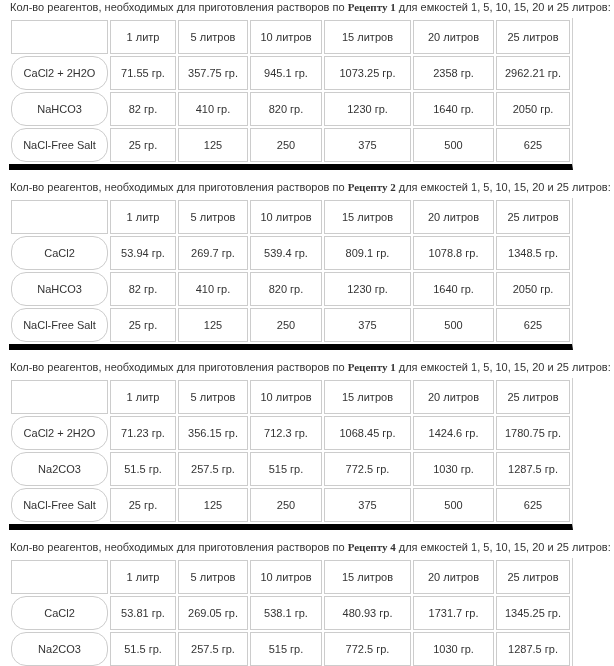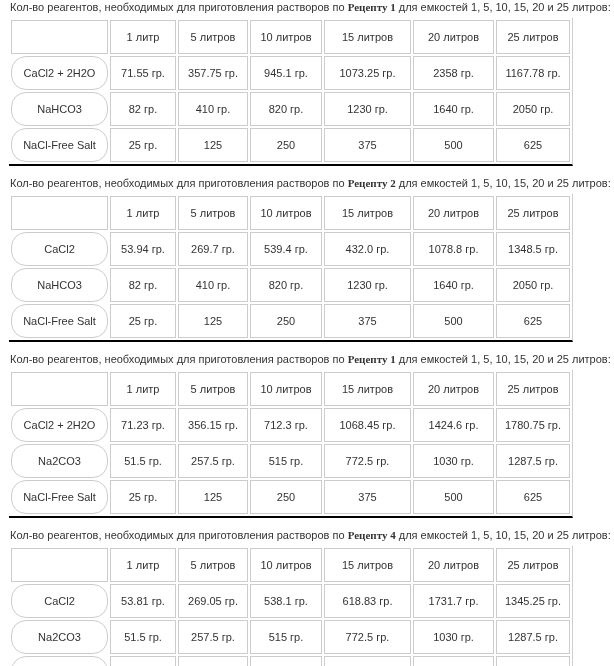--- a/index.html
+++ b/index.html
@@ -38,21 +38,21 @@
     font-weight: bold;
     font-family: Liberation Serif, serif;
   }
   table.reagents {
     border-collapse: separate;
     border-spacing: 2px;
     margin: 0 0 0 9px;
     width: 555px;
     table-layout: fixed;
     border-right: 1px solid #cfcfcf;
-    border-bottom: 2px solid #000000;
+    border-bottom: 6px solid #000000;
   }
   table.reagents td {
     border: 1px solid #cccccc;
     background: #ffffff;
     height: 30px;
     font-size: 11px;
     line-height: 13px;
     text-align: center;
     vertical-align: middle;
     color: #333333;
@@ -103,21 +103,21 @@
               <td>20 литров</td>
               <td>25 литров</td>
             </tr>
             <tr>
               <td class="rowhead">CaCl2 + 2H2O</td>
               <td>71.55 гр.</td>
               <td>357.75 гр.</td>
               <td>945.1 гр.</td>
               <td>1073.25 гр.</td>
               <td>2358 гр.</td>
-              <td>1167.78 гр.</td>
+              <td>2962.21 гр.</td>
             </tr>
             <tr>
               <td class="rowhead">NaHCO3</td>
               <td>82 гр.</td>
               <td>410 гр.</td>
               <td>820 гр.</td>
               <td>1230 гр.</td>
               <td>1640 гр.</td>
               <td>2050 гр.</td>
             </tr>
@@ -153,21 +153,21 @@
               <td>10 литров</td>
               <td>15 литров</td>
               <td>20 литров</td>
               <td>25 литров</td>
             </tr>
             <tr>
               <td class="rowhead">CaCl2</td>
               <td>53.94 гр.</td>
               <td>269.7 гр.</td>
               <td>539.4 гр.</td>
-              <td>432.0 гр.</td>
+              <td>809.1 гр.</td>
               <td>1078.8 гр.</td>
               <td>1348.5 гр.</td>
             </tr>
             <tr>
               <td class="rowhead">NaHCO3</td>
               <td>82 гр.</td>
               <td>410 гр.</td>
               <td>820 гр.</td>
               <td>1230 гр.</td>
               <td>1640 гр.</td>
@@ -257,21 +257,21 @@
               <td>10 литров</td>
               <td>15 литров</td>
               <td>20 литров</td>
               <td>25 литров</td>
             </tr>
             <tr>
               <td class="rowhead">CaCl2</td>
               <td>53.81 гр.</td>
               <td>269.05 гр.</td>
               <td>538.1 гр.</td>
-              <td>618.83 гр.</td>
+              <td>480.93 гр.</td>
               <td>1731.7 гр.</td>
               <td>1345.25 гр.</td>
             </tr>
             <tr>
               <td class="rowhead">Na2CO3</td>
               <td>51.5 гр.</td>
               <td>257.5 гр.</td>
               <td>515 гр.</td>
               <td>772.5 гр.</td>
               <td>1030 гр.</td>

